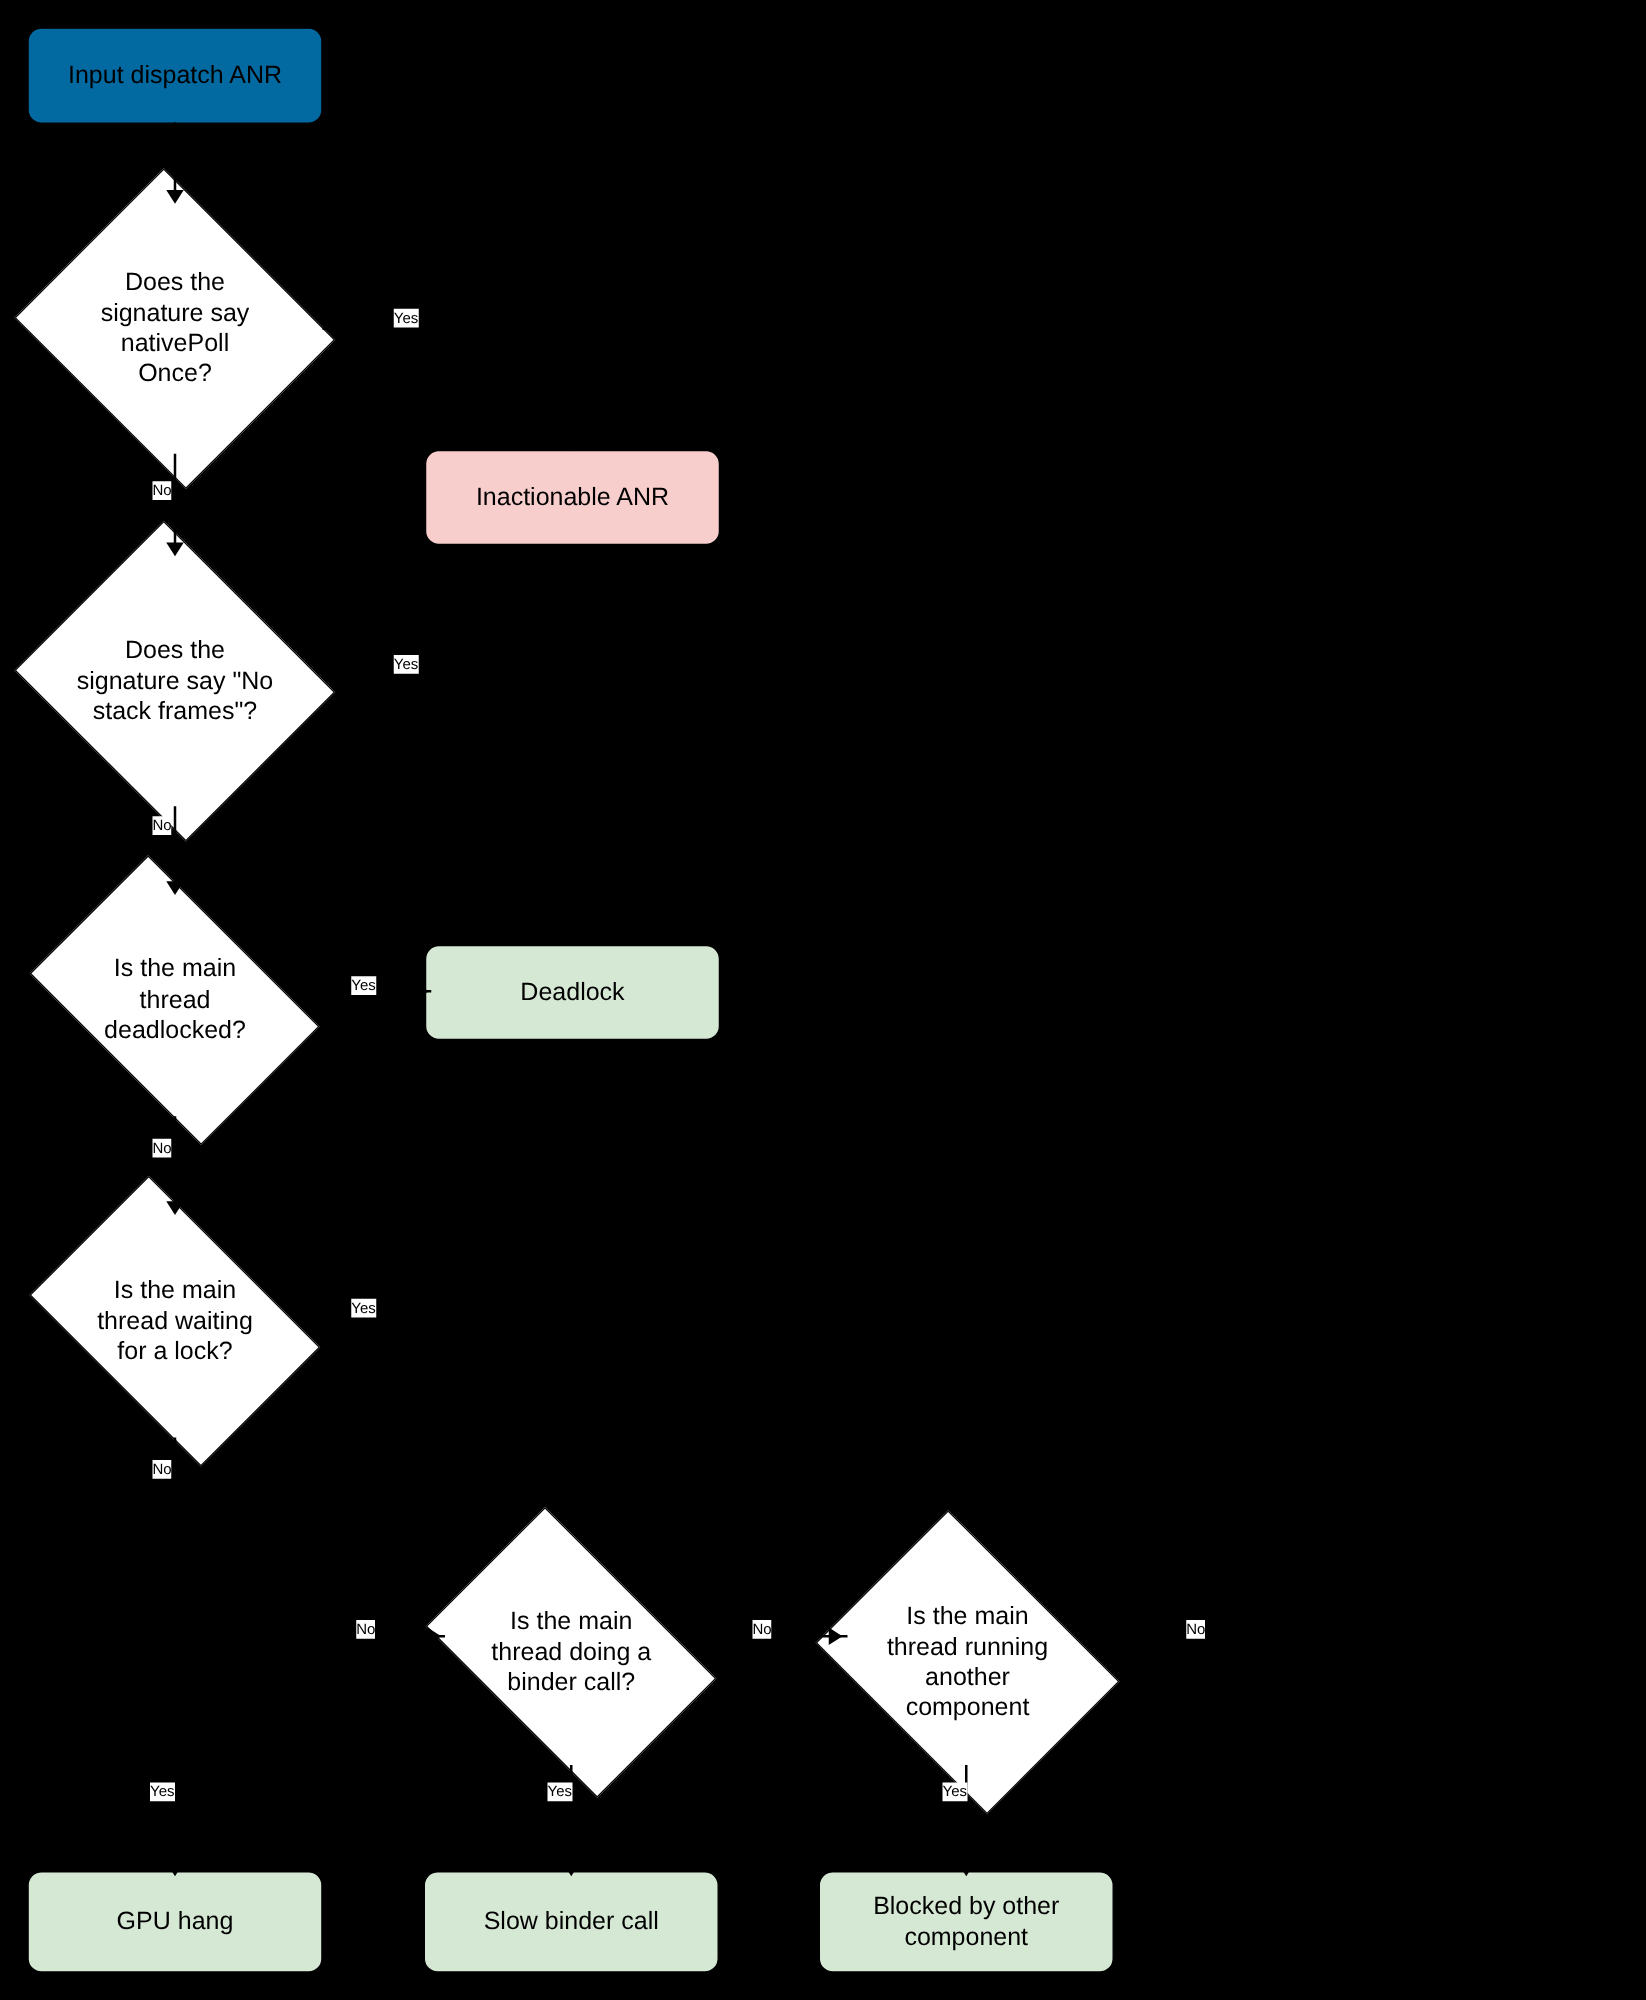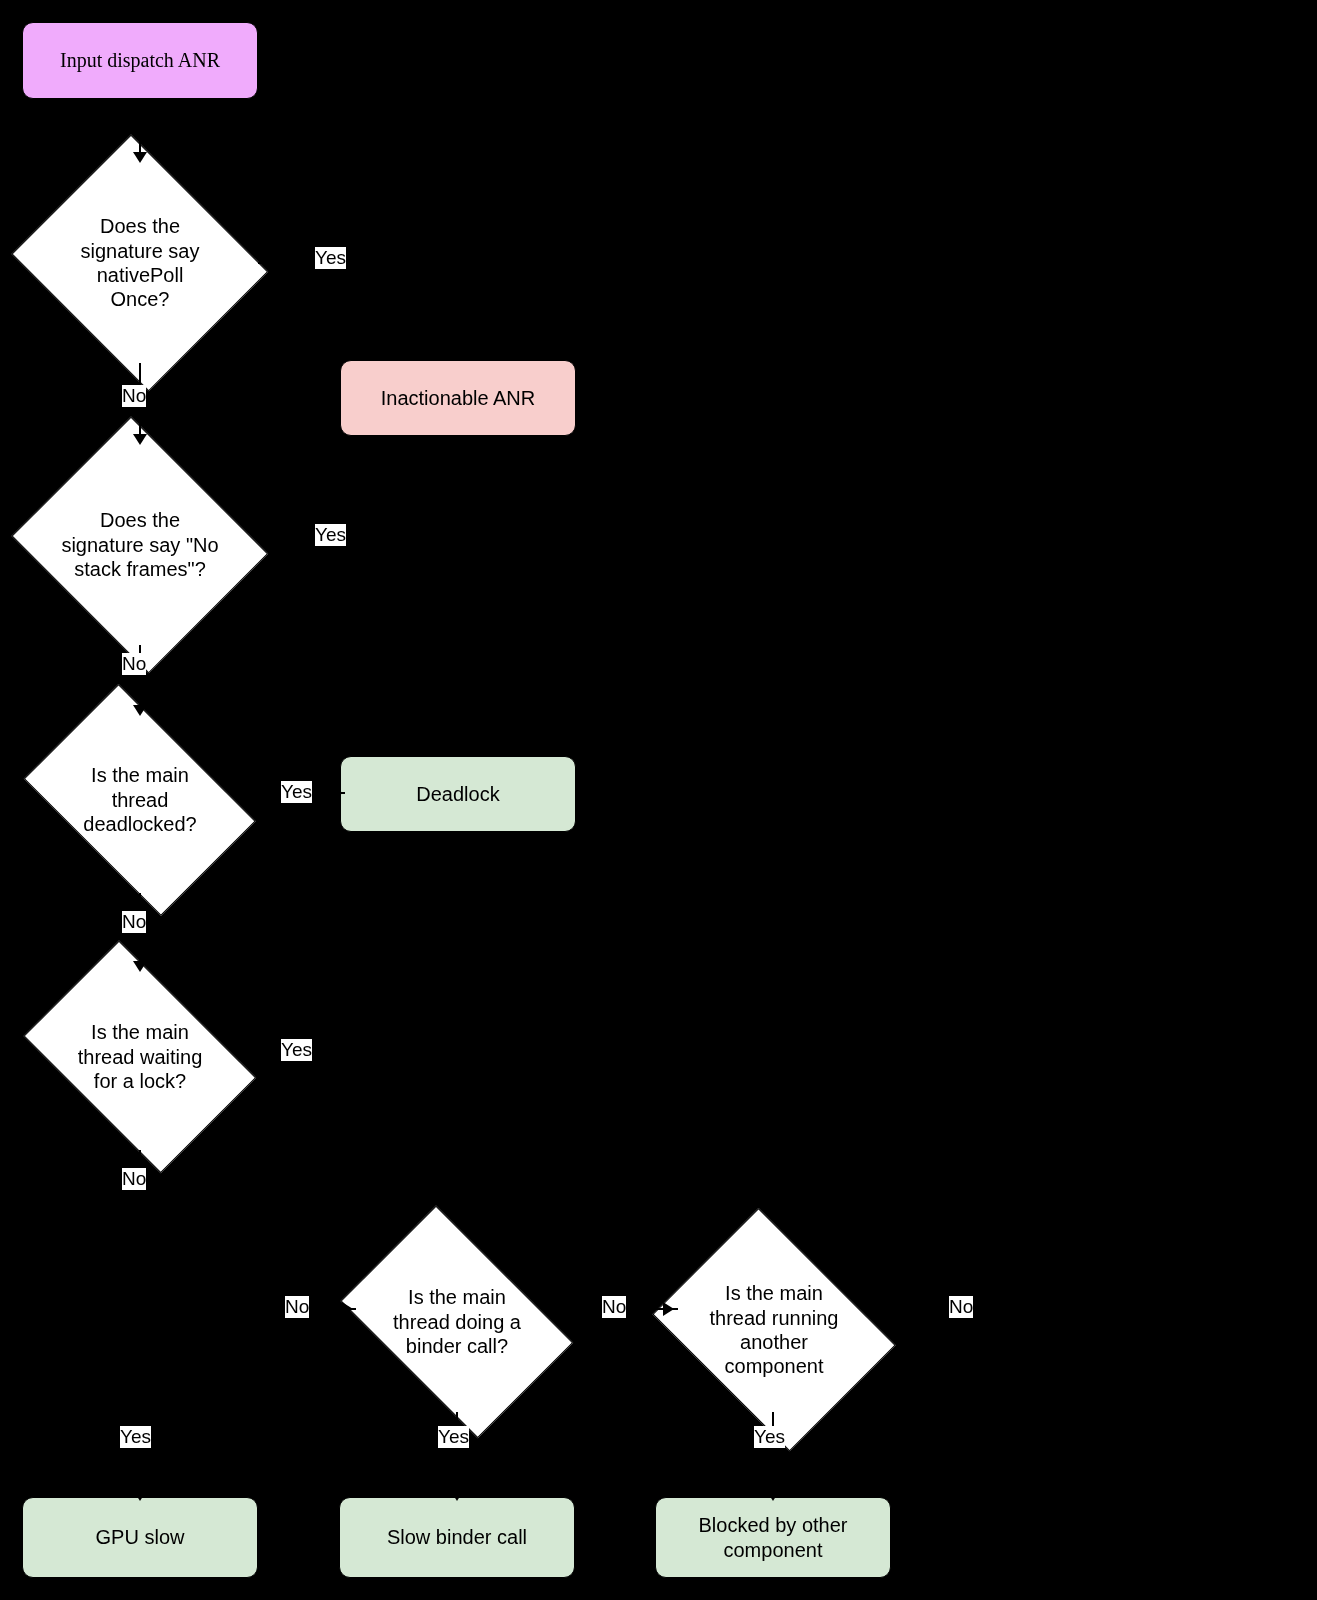--- a/index.html
+++ b/index.html
@@ -27,21 +27,21 @@
     text-align: center;
     color: #000000;
     font-size: 20px;
     line-height: 1.22;
   }
 
   .box {
     border-radius: 11px;
     border: 1px solid #000000;
   }
-  .box.white   { background: #f0abfc; font-family: Liberation Serif, serif; }
+  .box.white   { background: #0369a1; }
   .box.pink    { background: #f8cecc; }
   .box.green   { background: #d5e8d4; }
 
   
   .diamond {
     background: transparent;
     border: none;
   }
   .diamond .dia-shape {
     position: absolute;
@@ -59,21 +59,21 @@
     z-index: 1;
     width: 132%;
     white-space: pre-line;
   }
 
   
   .edge-label {
     position: absolute;
     background: #ffffff;
     color: #000000;
-    font-size: 19px;
+    font-size: 12px;
     line-height: 1.05;
     padding: 1px 0px;
     white-space: nowrap;
     z-index: 5;
   }
 
   
   .edge-line {
     position: absolute;
     background: #000000;
@@ -200,21 +200,21 @@
   <div class="node diamond" style="left:638px; top:1225px; width:272px; height:210px;">
     <div class="dia-shape"></div>
     <span class="dia-label">Is the main
 thread running
 another
 component</span>
   </div>
 
 
   <div class="node box green" style="left:22px; top:1497px; width:236px; height:81px;">
-    <span>GPU slow</span>
+    <span>GPU hang</span>
   </div>
 
   <div class="node box green" style="left:339px; top:1497px; width:236px; height:81px;">
     <span>Slow binder call</span>
   </div>
 
   <div class="node box green" style="left:655px; top:1497px; width:236px; height:81px;">
     <span style="white-space:pre-line;">Blocked by other
 component</span>
   </div>

